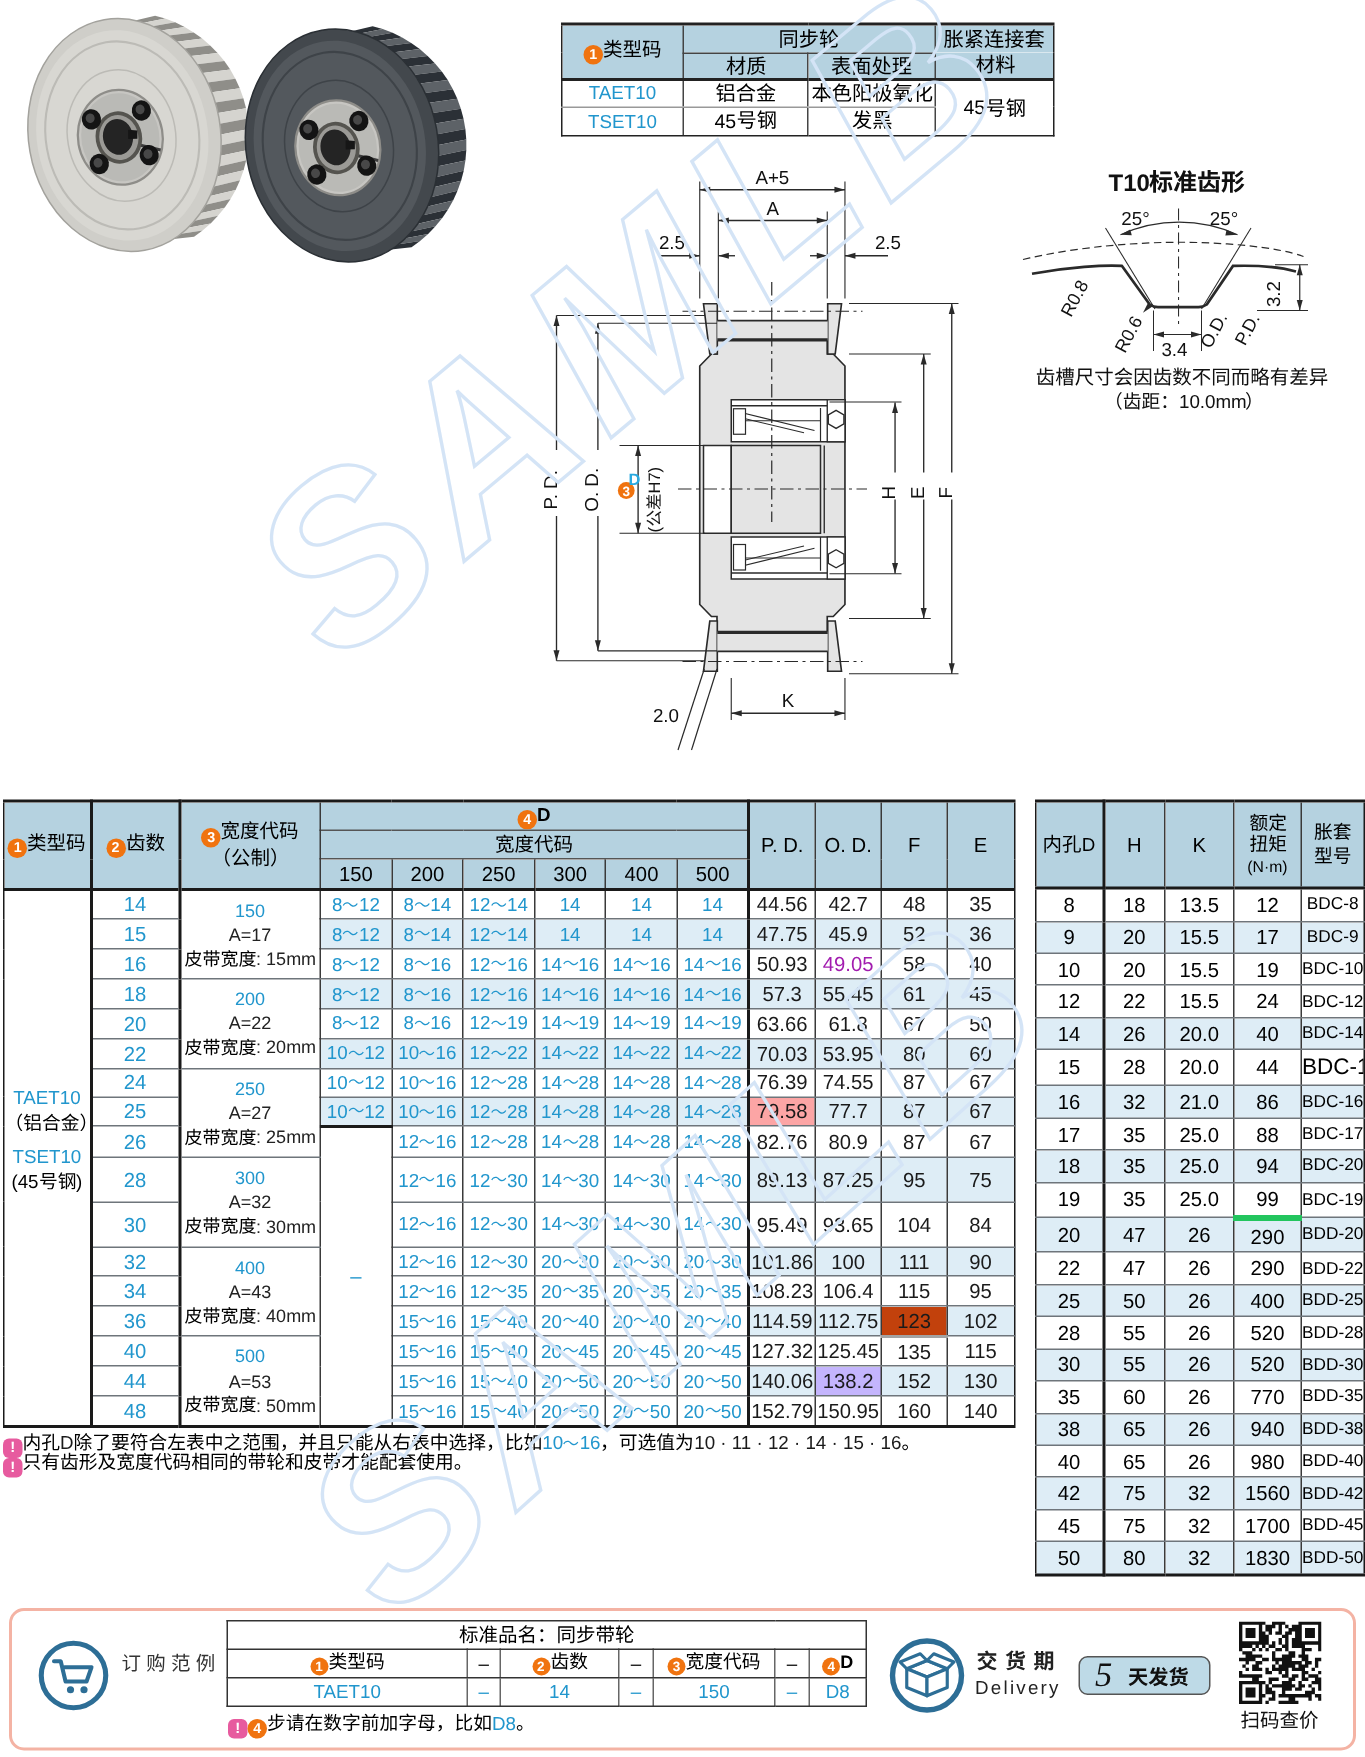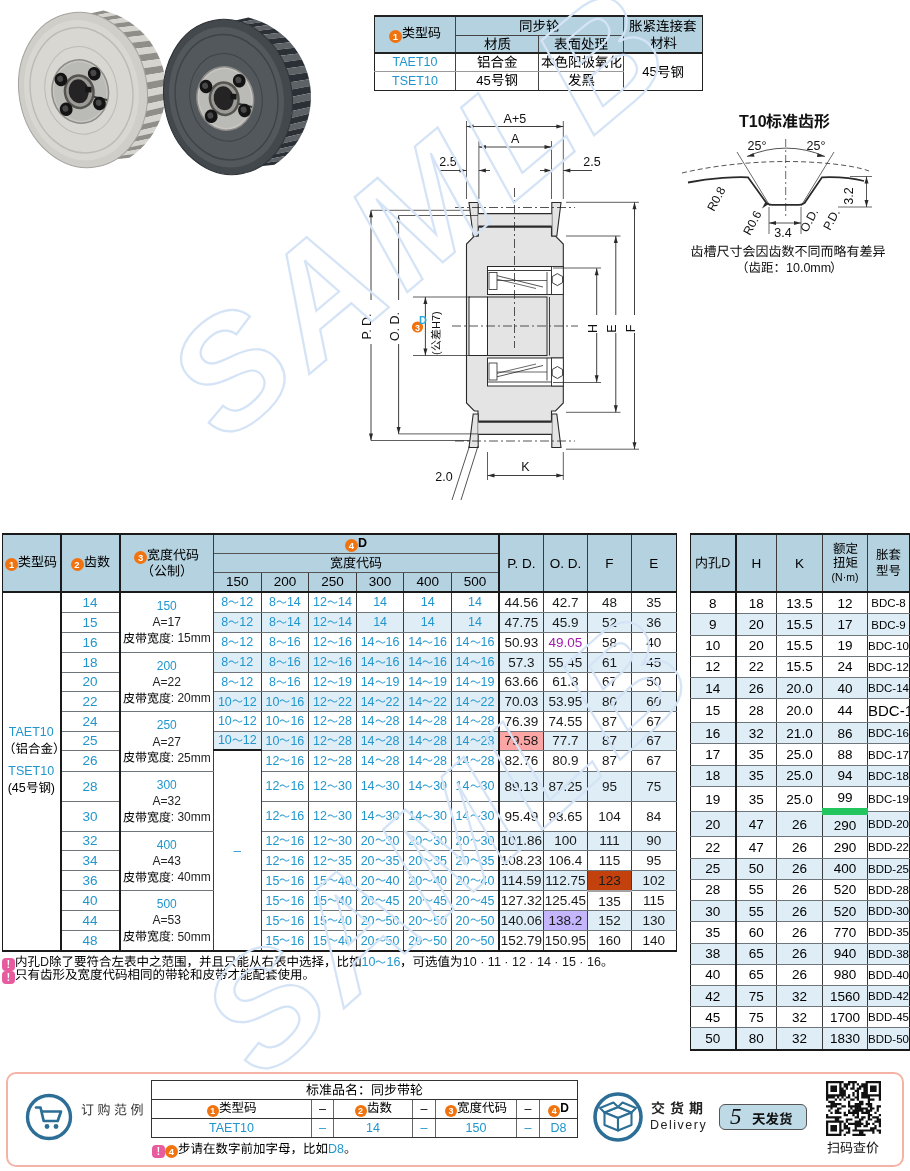--- a/index.html
+++ b/index.html
@@ -1084,27 +1084,27 @@
         <td style="border-bottom:1px solid #6e757b;border-right:1px solid #3a3a3a">35</td>
         <td style="border-bottom:1px solid #6e757b;border-right:1px solid #3a3a3a">25.0</td>
         <td style="border-bottom:1px solid #6e757b;border-right:1px solid #3a3a3a">88</td>
         <td style="border-bottom:1px solid #6e757b;border-right:1px solid #1a1a1a;font-size:11.5px">BDC-17</td>
       </tr>
       <tr>
         <td style="background:#deedf6;border-bottom:1px solid #6e757b;border-left:1px solid #1a1a1a;border-right:2px solid #1a1a1a">18</td>
         <td style="background:#deedf6;border-bottom:1px solid #6e757b;border-right:1px solid #3a3a3a">35</td>
         <td style="background:#deedf6;border-bottom:1px solid #6e757b;border-right:1px solid #3a3a3a">25.0</td>
         <td style="background:#deedf6;border-bottom:1px solid #6e757b;border-right:1px solid #3a3a3a">94</td>
-        <td style="background:#deedf6;border-bottom:1px solid #6e757b;border-right:1px solid #1a1a1a;font-size:11.5px">BDC-18</td>
+        <td style="background:#deedf6;border-bottom:1px solid #6e757b;border-right:1px solid #1a1a1a;font-size:11.5px">BDC-20</td>
       </tr>
       <tr>
         <td style="border-bottom:1px solid #6e757b;border-left:1px solid #1a1a1a;border-right:2px solid #1a1a1a">19</td>
         <td style="border-bottom:1px solid #6e757b;border-right:1px solid #3a3a3a">35</td>
         <td style="border-bottom:1px solid #6e757b;border-right:1px solid #3a3a3a">25.0</td>
-        <td style="border-bottom:7px solid #22c55e;border-right:1px solid #3a3a3a">99</td>
+        <td style="border-bottom:4px solid #22c55e;border-right:1px solid #3a3a3a">99</td>
         <td style="border-bottom:1px solid #6e757b;border-right:1px solid #1a1a1a;font-size:11.5px">BDC-19</td>
       </tr>
       <tr>
         <td style="background:#deedf6;border-bottom:1px solid #6e757b;border-left:1px solid #1a1a1a;border-right:2px solid #1a1a1a">20</td>
         <td style="background:#deedf6;border-bottom:1px solid #6e757b;border-right:1px solid #3a3a3a">47</td>
         <td style="background:#deedf6;border-bottom:1px solid #6e757b;border-right:1px solid #3a3a3a">26</td>
         <td style="background:#deedf6;border-bottom:1px solid #6e757b;border-right:1px solid #3a3a3a">290</td>
         <td style="background:#deedf6;border-bottom:1px solid #6e757b;border-right:1px solid #1a1a1a;font-size:11.5px">BDD-20</td>
       </tr>
       <tr>

